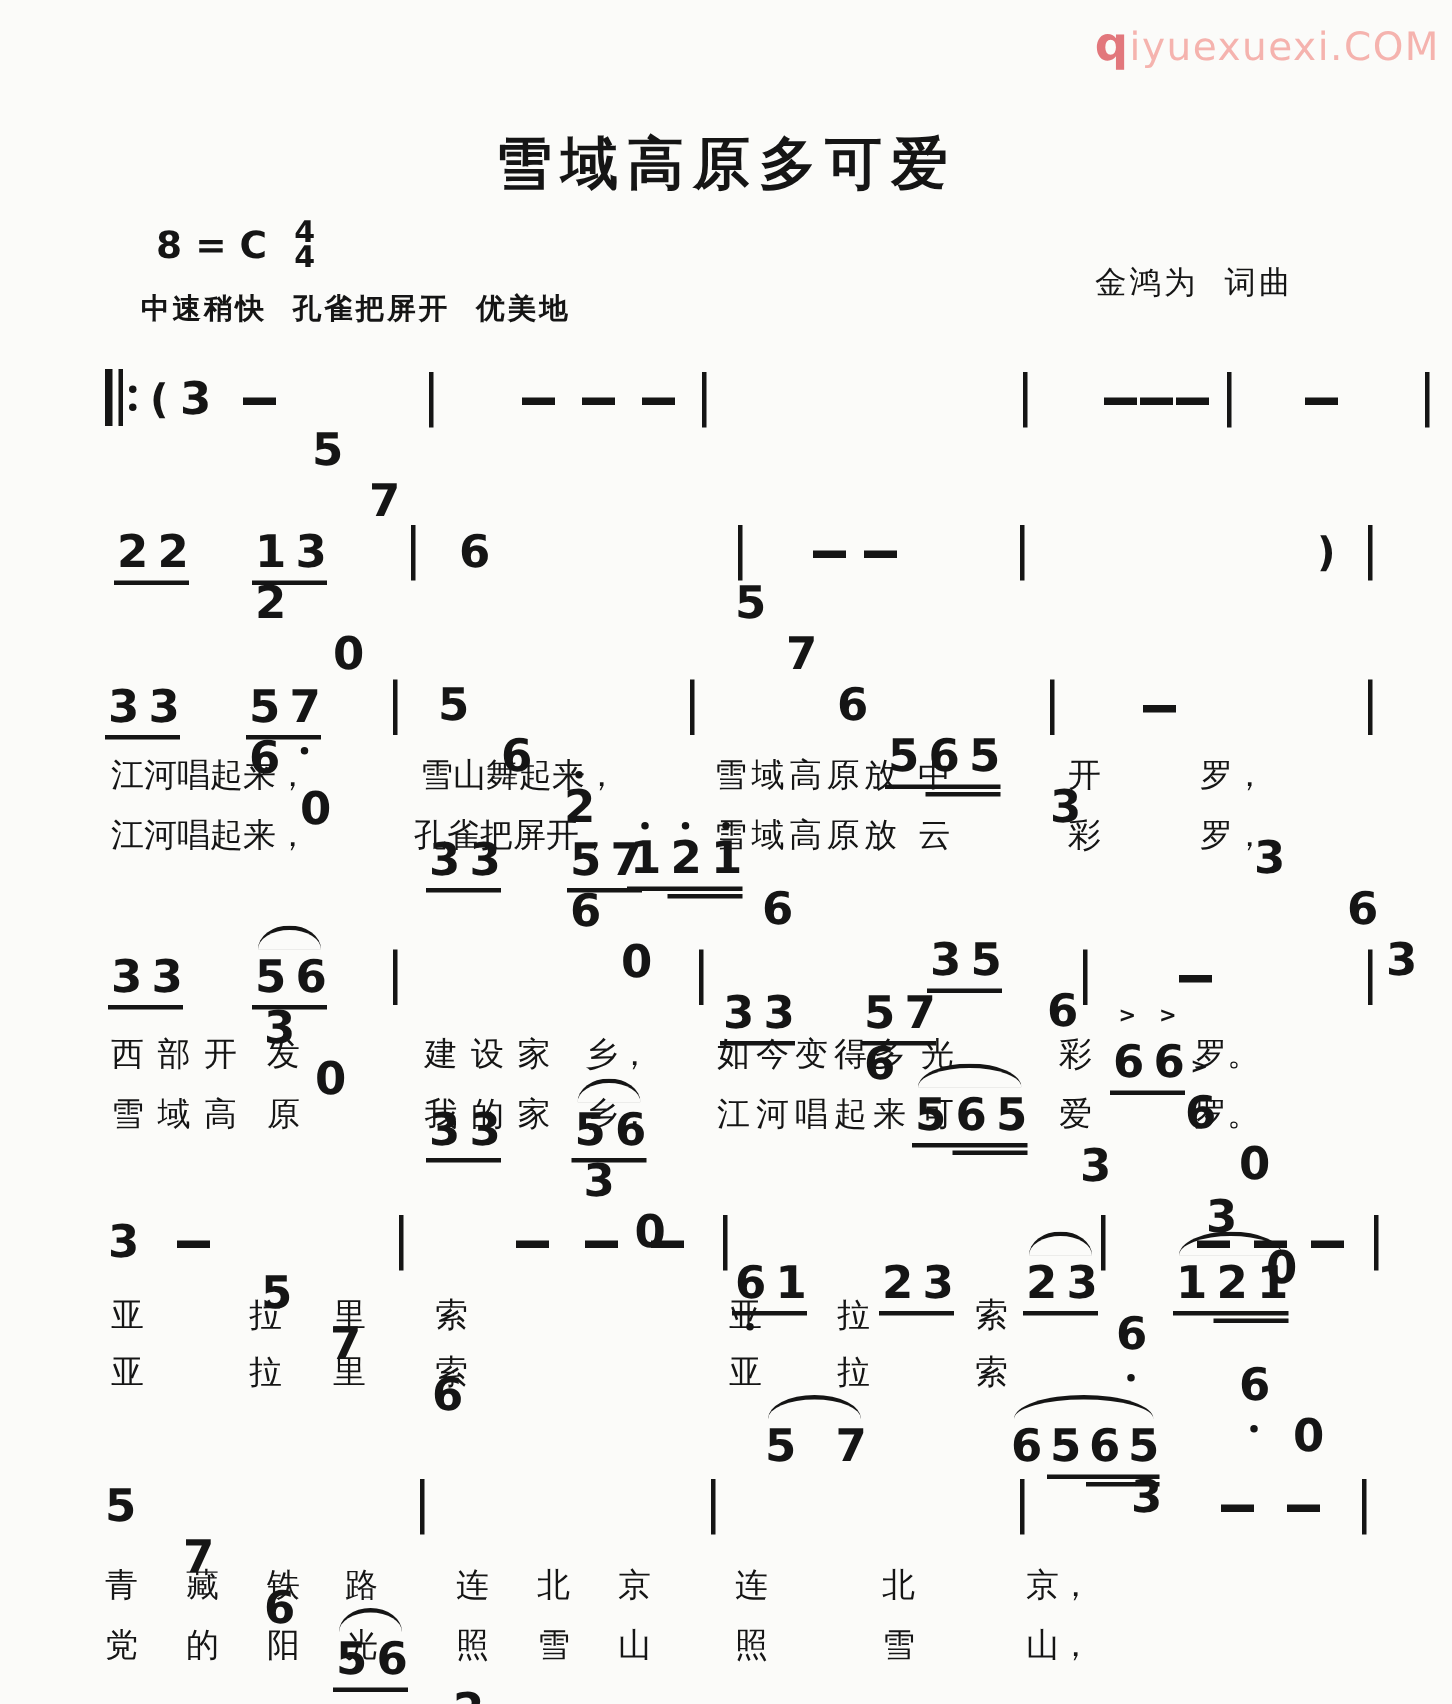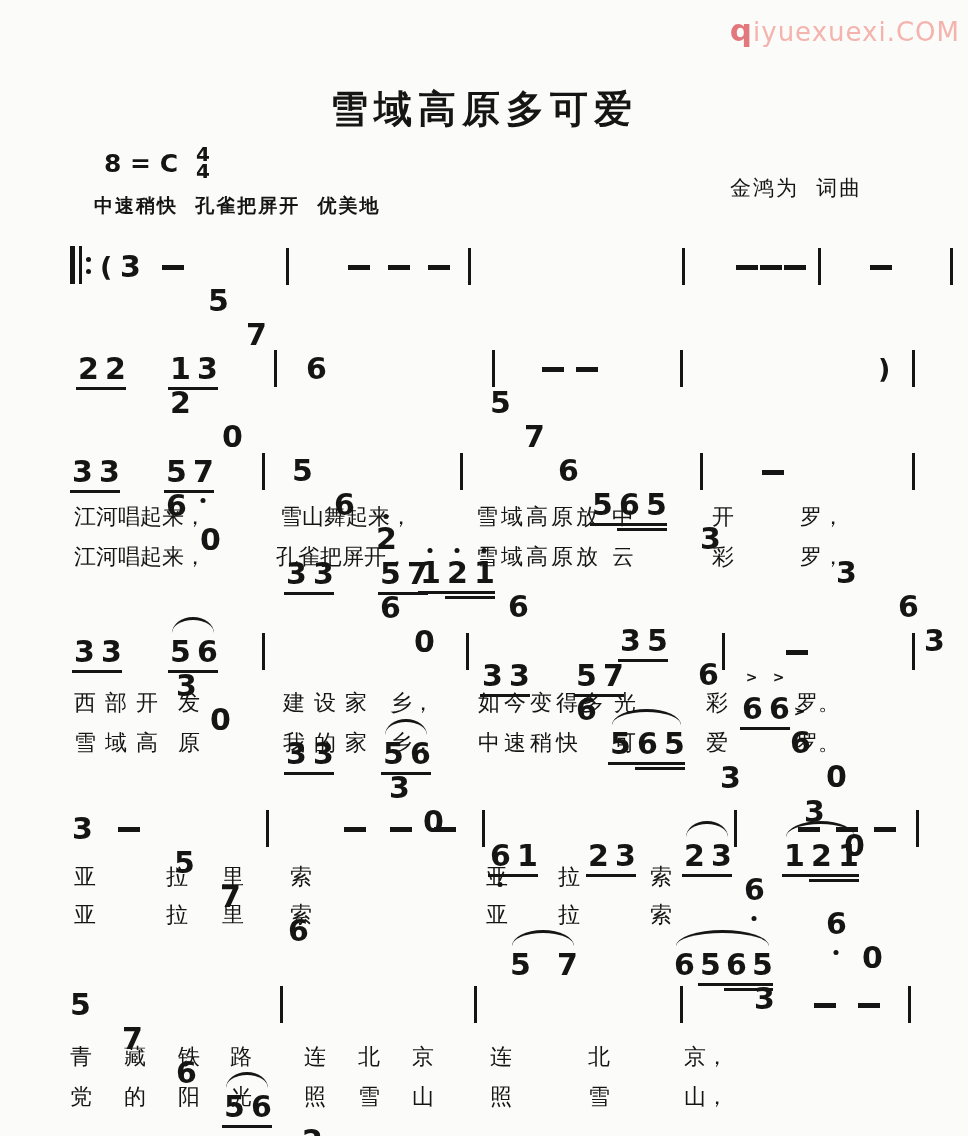--- a/index.html
+++ b/index.html
@@ -221,21 +221,21 @@
       <div class="lyr" style="left: 478px; letter-spacing: 4px;">如今变得多</div>
       <div class="lyr" style="left: 614px;">光</div>
       <div class="lyr" style="left: 706px;">彩</div>
       <div class="lyr" style="left: 796px;">罗。</div>
     </div>
     <div class="line" style="top: 728px;">
       <div class="lyr" style="left: 74px; letter-spacing: 9px;">雪域高</div>
       <div class="lyr" style="left: 178px;">原</div>
       <div class="lyr" style="left: 283px; letter-spacing: 9px;">我的家</div>
       <div class="lyr" style="left: 390px;">乡，</div>
-      <div class="lyr" style="left: 478px; letter-spacing: 4px;">中速稍快</div>
+      <div class="lyr" style="left: 478px; letter-spacing: 4px;">江河唱起来</div>
       <div class="lyr" style="left: 614px;">可</div>
       <div class="lyr" style="left: 706px;">爱</div>
       <div class="lyr" style="left: 796px;">罗。</div>
     </div>
     <div class="line" style="top: 862px;">
       <div class="lyr" style="left: 74px;">亚</div>
       <div class="lyr" style="left: 166px;">拉</div>
       <div class="lyr" style="left: 222px;">里</div>
       <div class="lyr" style="left: 290px;">索</div>
       <div class="lyr" style="left: 486px;">亚</div>

